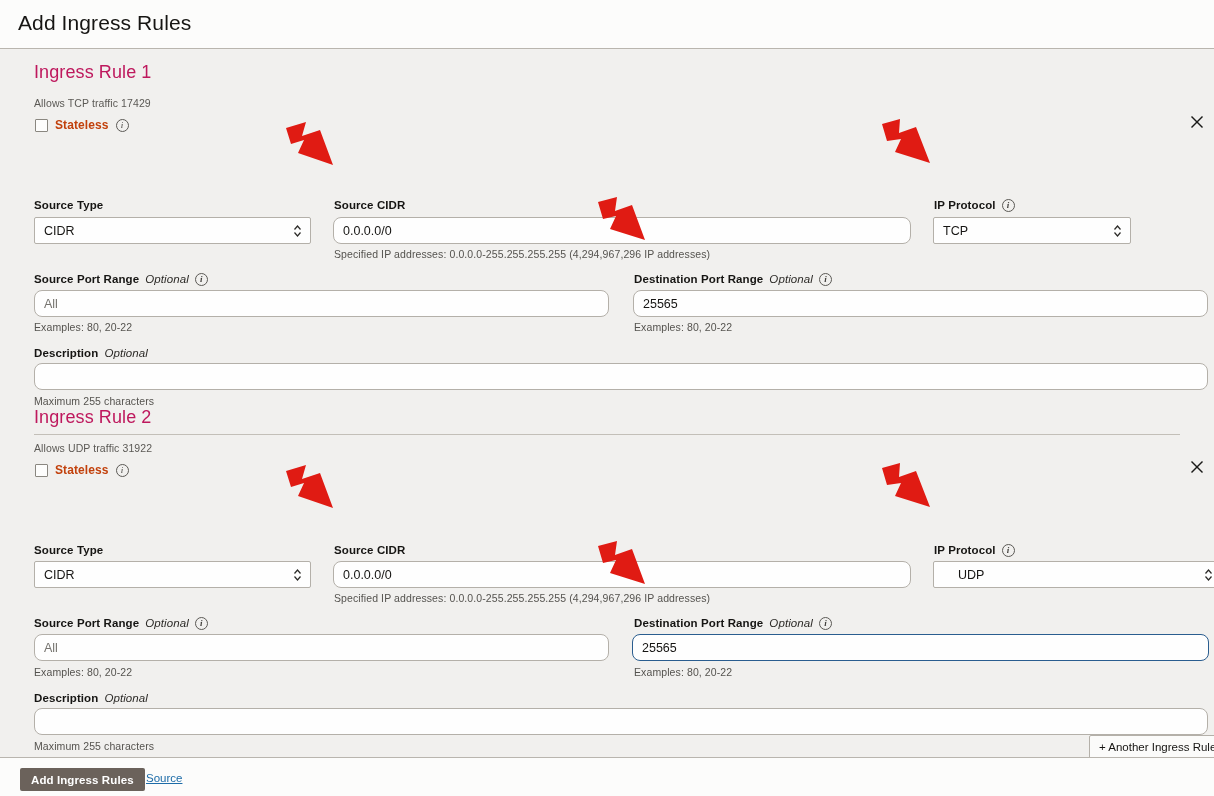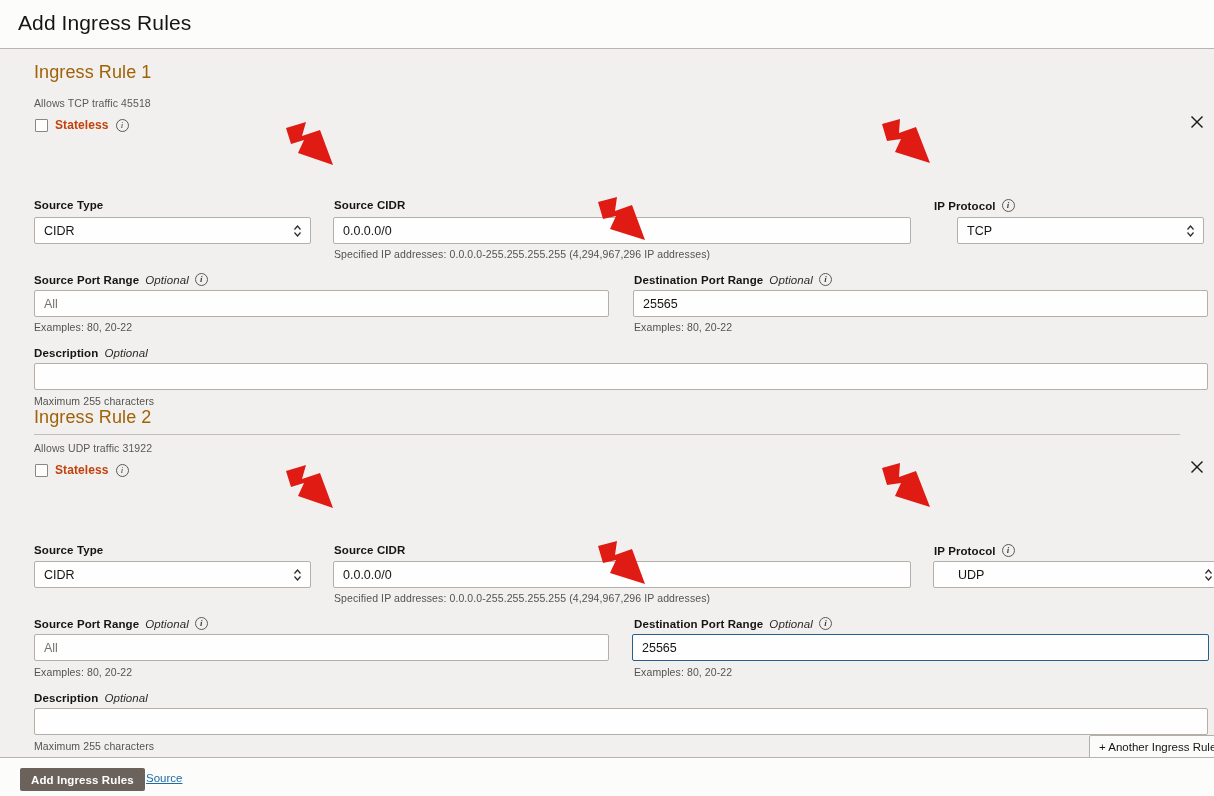--- a/index.html
+++ b/index.html
@@ -26,21 +26,21 @@
 
   
   .body-area {
     position:absolute; left:0; top:49px; width:1214px; height:708px;
     background:#f1f0ee; overflow:hidden;
   }
 
   .rule-block { position:relative; }
 
   .rule-title {
-    position:absolute; font-size:18px; color:#a16207; font-weight:400; letter-spacing:.1px;
+    position:absolute; font-size:18px; color:#be185d; font-weight:400; letter-spacing:.1px;
   }
   .rule-sub {
     position:absolute; font-size:10.5px; color:#5b5955; letter-spacing:.1px;
   }
   .close-btn {
     position:absolute; width:22px; height:22px; cursor:pointer;
     background:transparent; border:0; padding:0;
   }
   .close-btn svg { display:block; }
 
@@ -55,32 +55,32 @@
   .info {
     display:inline-flex; align-items:center; justify-content:center;
     width:13px; height:13px; border:1px solid #5b5955; border-radius:50%;
     font-size:9px; font-style:italic; font-family:"Liberation Serif", serif;
     color:#3f3d3a; line-height:1; cursor:pointer; flex:none;
   }
 
   
   .fl {
     position:absolute; font-size:11.5px; color:#161513; font-weight:bold;
-    letter-spacing:.1px; white-space:nowrap; display:flex; align-items:center; gap:6px;
+    letter-spacing:.1px; white-space:nowrap; display:flex; align-items:flex-start; gap:6px;
   }
   .fl .opt { font-weight:normal; font-style:italic; color:#2c2a27; }
 
   .hint {
     position:absolute; font-size:10.5px; color:#55534f; letter-spacing:.1px; white-space:nowrap;
   }
 
   
   .tf {
     position:absolute; height:27px; background:#fefefe;
-    border:1px solid #b4b0a9; border-radius:2px;
+    border:1px solid #b4b0a9; border-radius:8px;
     font-family:"Liberation Sans", sans-serif; font-size:12.5px; color:#161513;
     padding:0 9px; outline:none;
   }
   .tf::placeholder { color:#75736e; opacity:1; }
   .tf.focused { border:1.6px solid #2a5d8f; }
 
   .sel {
     position:absolute; height:27px; background:#fefefe;
     border:1px solid #b4b0a9; border-radius:2px;
     font-size:12.5px; color:#161513; padding:0 9px;
@@ -138,21 +138,21 @@
 
       <div class="rule-title" style="left:34px; top:13px;">Ingress Rule 1</div>
 
       <button class="close-btn" style="left:1190px; top:62px;">
         <svg width="14" height="14" viewBox="0 0 14 14">
           <line x1="1.5" y1="1.5" x2="12.5" y2="12.5" stroke="#1b1a18" stroke-width="1.4"></line>
           <line x1="12.5" y1="1.5" x2="1.5" y2="12.5" stroke="#1b1a18" stroke-width="1.4"></line>
         </svg>
       </button>
 
-      <div class="rule-sub" style="left:34px; top:48px;">Allows TCP traffic 45518</div>
+      <div class="rule-sub" style="left:34px; top:48px;">Allows TCP traffic 17429</div>
 
       <div class="stateless-row" style="left:35px; top:69px;">
         <span class="cb"></span>
         <span class="cb-label">Stateless</span>
         <span class="info">i</span>
       </div>
 
       <div class="fl" style="left:34px; top:150px;">
         <span>Source Type</span>
       </div>
@@ -169,21 +169,21 @@
       <div class="fl" style="left:334px; top:150px;">
         <span>Source CIDR</span>
       </div>
       <input class="tf" style="left: 333px; top: 168px; width: 578px;" value="0.0.0.0/0">
       <div class="hint" style="left:334px; top:199px;">Specified IP addresses: 0.0.0.0-255.255.255.255 (4,294,967,296 IP addresses)</div>
 
       <div class="fl" style="left:934px; top:150px;">
         <span>IP Protocol</span>
         <span class="info">i</span>
       </div>
-      <div class="sel" style="left:933px; top:168px; width:247px;margin-left:24px;">
+      <div class="sel" style="left:933px; top:168px; width:198px;">
         <span>TCP</span>
         <span class="chev">
           <svg width="9" height="14" viewBox="0 0 9 14">
             <polyline points="1.5,5.5 4.5,2 7.5,5.5" fill="none" stroke="#2b2a27" stroke-width="1.2"></polyline>
             <polyline points="1.5,8.5 4.5,12 7.5,8.5" fill="none" stroke="#2b2a27" stroke-width="1.2"></polyline>
           </svg>
         </span>
       </div>
 
       <div class="fl" style="left:34px; top:224px;">

